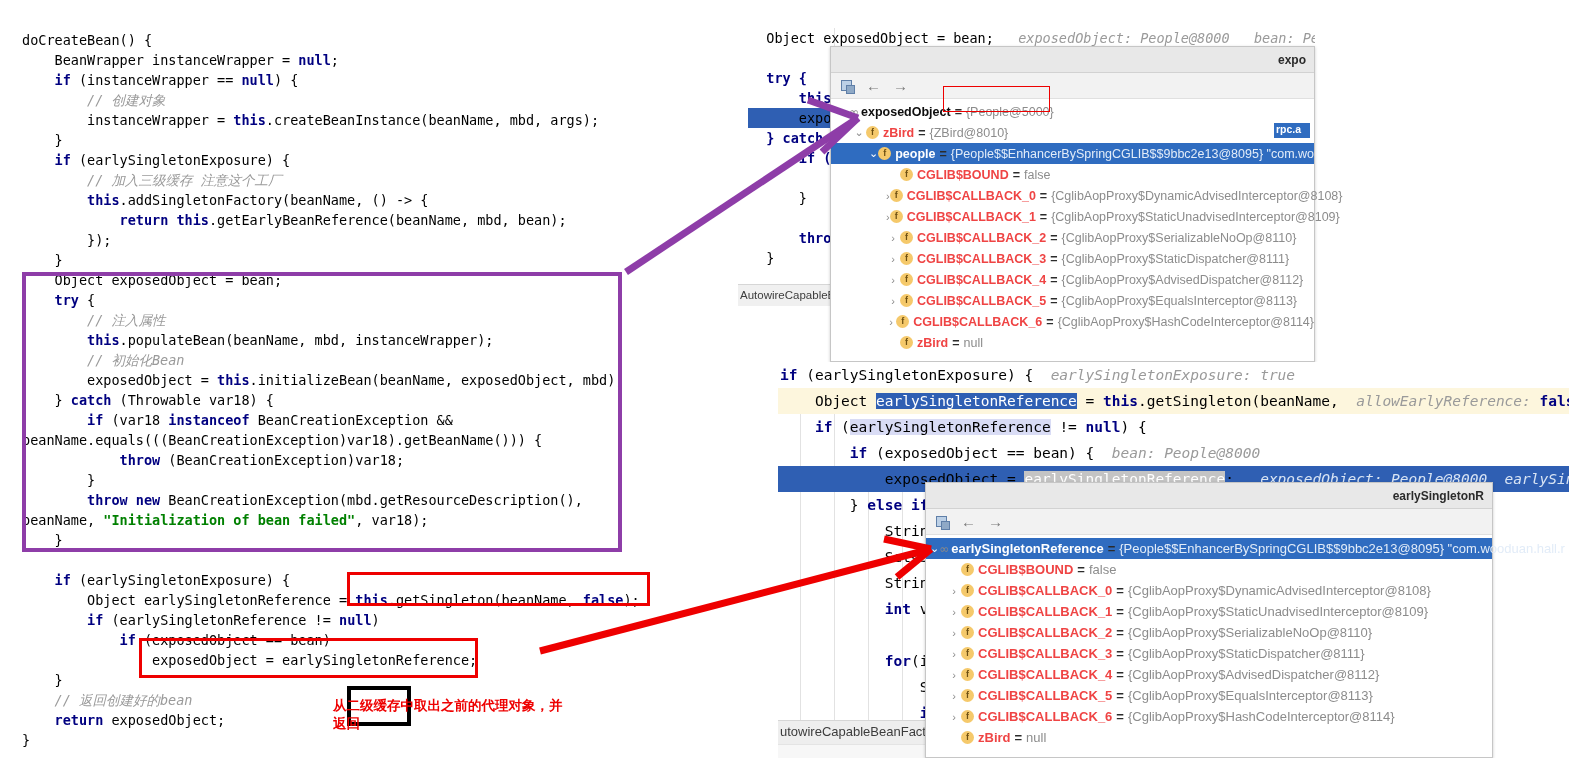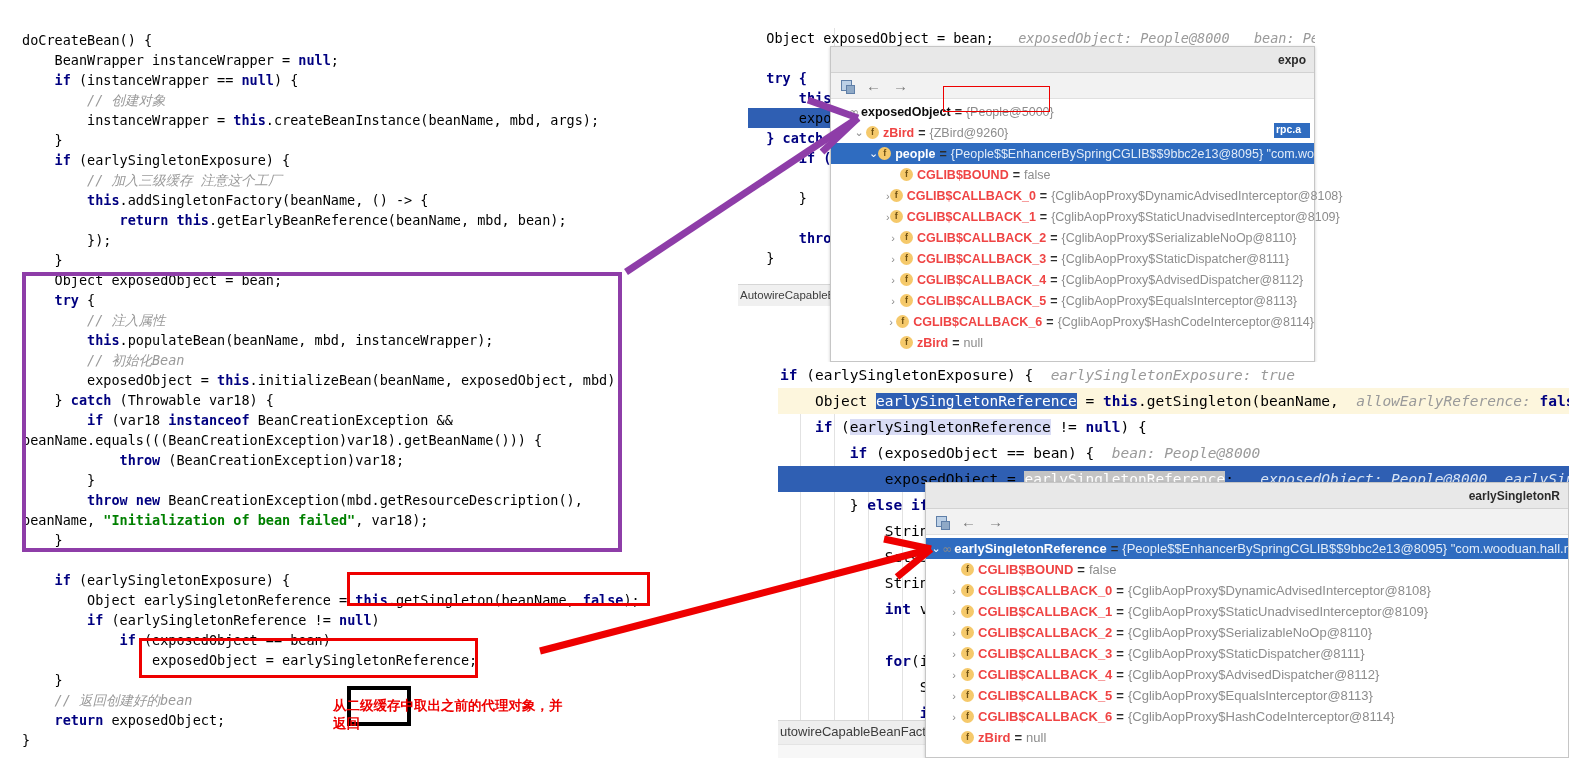--- a/index.html
+++ b/index.html
@@ -167,21 +167,21 @@
     position:absolute; left:778px; top:720px; width:180px; height:24px;
     background:#eeeeee; border-top:1px solid #d6d6d6;
     font-size:13px; color:#3c3c3c; padding:3px 0 0 2px;
     white-space:nowrap; overflow:hidden;
   }
   #br-statusbar2 {
     position:absolute; left:778px; top:744px; width:180px; height:14px;
     background:#f7f7f7; border-top:1px solid #e4e4e4;
   }
 
-  #popup-bottom { left:925px; top:482px; width:644px; height:276px; }
+  #popup-bottom { left:925px; top:482px; width:568px; height:276px; }
   #popup-bottom .dbg-rows { padding-top:3px; }
   #popup-bottom .dbg-row { height:21px; font-size:13px; }
 </style>
 </head>
 <body>
 
 <div id="left-code" class="code"><div class="ln"><span class="plain">doCreateBean() {</span></div><div class="ln"><span class="plain">    BeanWrapper instanceWrapper = </span><span class="kw">null</span><span class="plain">;</span></div><div class="ln"><span class="plain">    </span><span class="kw">if</span><span class="plain"> (instanceWrapper == </span><span class="kw">null</span><span class="plain">) {</span></div><div class="ln"><span class="cmt">        // 创建对象</span></div><div class="ln"><span class="plain">        instanceWrapper = </span><span class="kw">this</span><span class="plain">.createBeanInstance(beanName, mbd, args);</span></div><div class="ln"><span class="plain">    }</span></div><div class="ln"><span class="plain">    </span><span class="kw">if</span><span class="plain"> (earlySingletonExposure) {</span></div><div class="ln"><span class="cmt">        // 加入三级缓存 注意这个工厂</span></div><div class="ln"><span class="plain">        </span><span class="kw">this</span><span class="plain">.addSingletonFactory(beanName, () -&gt; {</span></div><div class="ln"><span class="plain">            </span><span class="kw">return</span><span class="plain"> </span><span class="kw">this</span><span class="plain">.getEarlyBeanReference(beanName, mbd, bean);</span></div><div class="ln"><span class="plain">        });</span></div><div class="ln"><span class="plain">    }</span></div><div class="ln"><span class="plain">    Object exposedObject = bean;</span></div><div class="ln"><span class="plain">    </span><span class="kw">try</span><span class="plain"> {</span></div><div class="ln"><span class="cmt">        // 注入属性</span></div><div class="ln"><span class="plain">        </span><span class="kw">this</span><span class="plain">.populateBean(beanName, mbd, instanceWrapper);</span></div><div class="ln"><span class="cmt">        // 初始化Bean</span></div><div class="ln"><span class="plain">        exposedObject = </span><span class="kw">this</span><span class="plain">.initializeBean(beanName, exposedObject, mbd);</span></div><div class="ln"><span class="plain">    } </span><span class="kw">catch</span><span class="plain"> (Throwable var18) {</span></div><div class="ln"><span class="plain">        </span><span class="kw">if</span><span class="plain"> (var18 </span><span class="kw">instanceof</span><span class="plain"> BeanCreationException &amp;&amp;</span></div><div class="ln"><span class="plain">beanName.equals(((BeanCreationException)var18).getBeanName())) {</span></div><div class="ln"><span class="plain">            </span><span class="kw">throw</span><span class="plain"> (BeanCreationException)var18;</span></div><div class="ln"><span class="plain">        }</span></div><div class="ln"><span class="plain">        </span><span class="kw">throw new</span><span class="plain"> BeanCreationException(mbd.getResourceDescription(),</span></div><div class="ln"><span class="plain">beanName, </span><span class="str">"Initialization of bean failed"</span><span class="plain">, var18);</span></div><div class="ln"><span class="plain">    }</span></div><div class="ln">&nbsp;</div><div class="ln"><span class="plain">    </span><span class="kw">if</span><span class="plain"> (earlySingletonExposure) {</span></div><div class="ln"><span class="plain">        Object earlySingletonReference = </span><span class="kw">this</span><span class="plain">.getSingleton(beanName, </span><span class="kw">false</span><span class="plain">);</span></div><div class="ln"><span class="plain">        </span><span class="kw">if</span><span class="plain"> (earlySingletonReference != </span><span class="kw">null</span><span class="plain">)</span></div><div class="ln"><span class="plain">            </span><span class="kw">if</span><span class="plain"> (exposedObject == bean)</span></div><div class="ln"><span class="plain">                exposedObject = earlySingletonReference;</span></div><div class="ln"><span class="plain">    }</span></div><div class="ln"><span class="cmt">    // 返回创建好的bean</span></div><div class="ln"><span class="plain">    </span><span class="kw">return</span><span class="plain"> exposedObject;</span></div><div class="ln"><span class="plain">}</span></div></div>
 
 <div id="tr-editor">
   <div class="gutterline"></div>
@@ -205,21 +205,21 @@
         <span class="oo">∞</span>
         <span class="vname obj">exposedObject</span>
         <span class="veq">=</span>
         <span class="vval">{People@5000}</span>
       </div>
       <div class="dbg-row" style="padding-left: 21px;">
         <span class="chev">⌄</span>
         <span class="fbadge">f</span>
         <span class="vname">zBird</span>
         <span class="veq">=</span>
-        <span class="vval">{ZBird@9260}</span>
+        <span class="vval">{ZBird@8010}</span>
       </div>
       <div class="dbg-row sel" style="padding-left: 38px;">
         <span class="chev">⌄</span>
         <span class="fbadge">f</span>
         <span class="vname">people</span>
         <span class="veq">=</span>
         <span class="vval">{People$$EnhancerBySpringCGLIB$$9bbc2e13@8095} "com.wo</span>
       </div>
       <div class="dbg-row" style="padding-left: 55px;">
         <span class="chev blank">&nbsp;</span>

